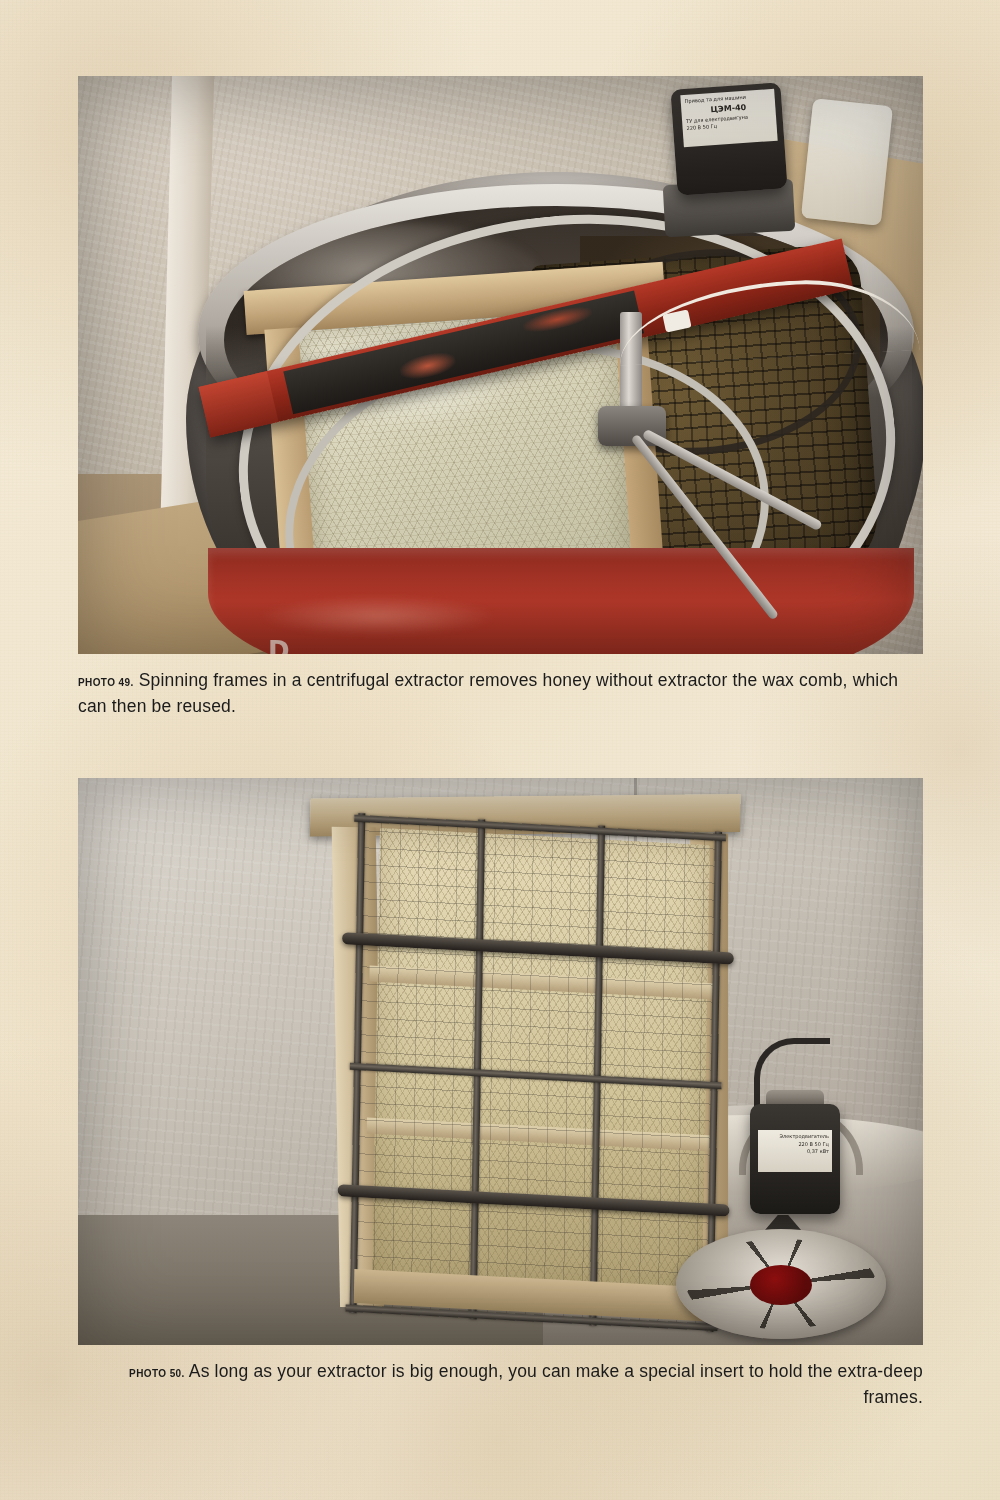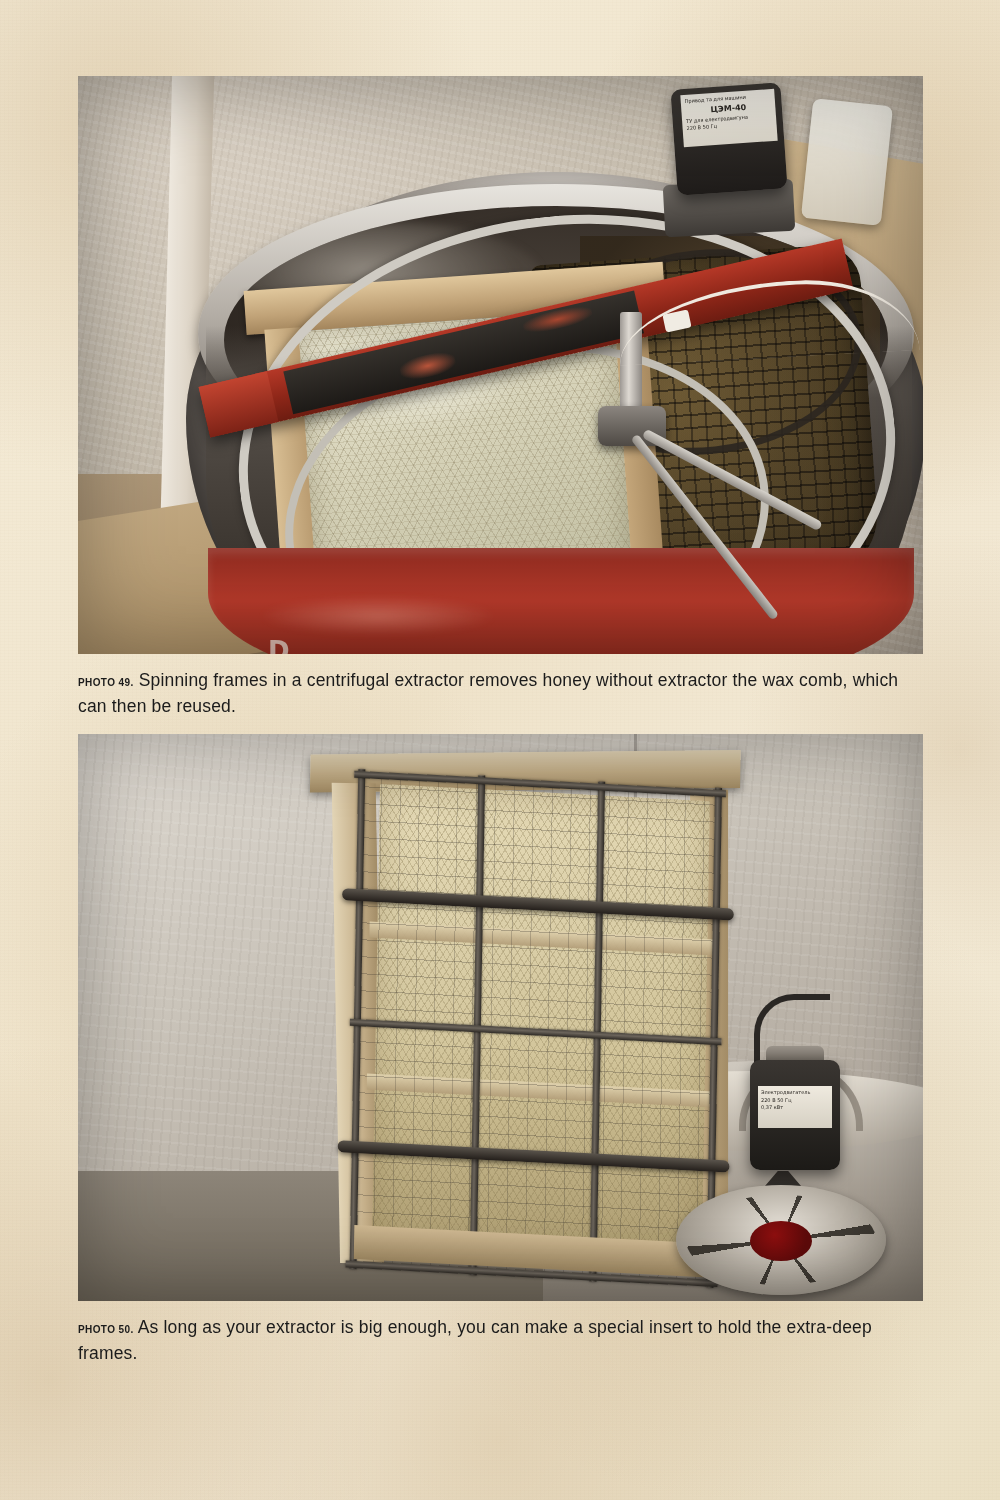--- a/index.html
+++ b/index.html
@@ -40,21 +40,21 @@
     pointer-events: none;
   }
 
   
   .figure {
     position: absolute;
     left: 78px;
     width: 845px;
   }
   #figure-49 { top: 76px; }
-  #figure-50 { top: 734px; }
+  #figure-50 { top: 778px; text-align: right; }
 
   .photo {
     width: 845px;
     position: relative;
     overflow: hidden;
     background: #6a6258;
   }
   #photo-49-image { height: 578px; }
   #photo-50-image { height: 567px; }
 

